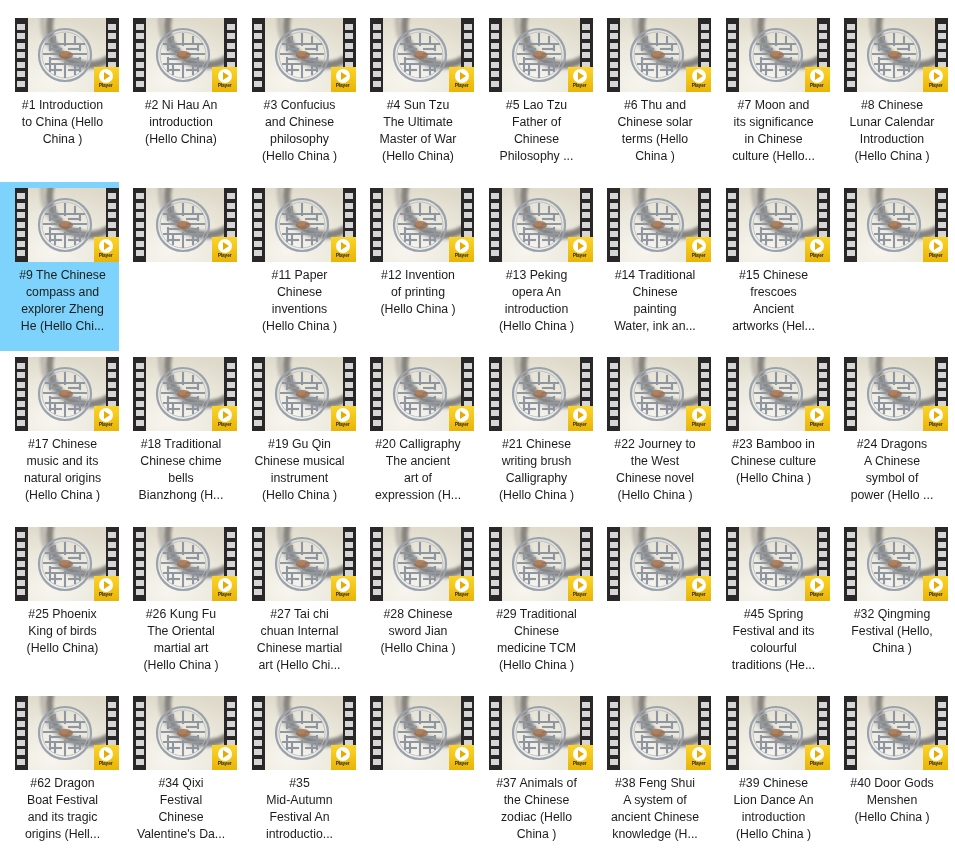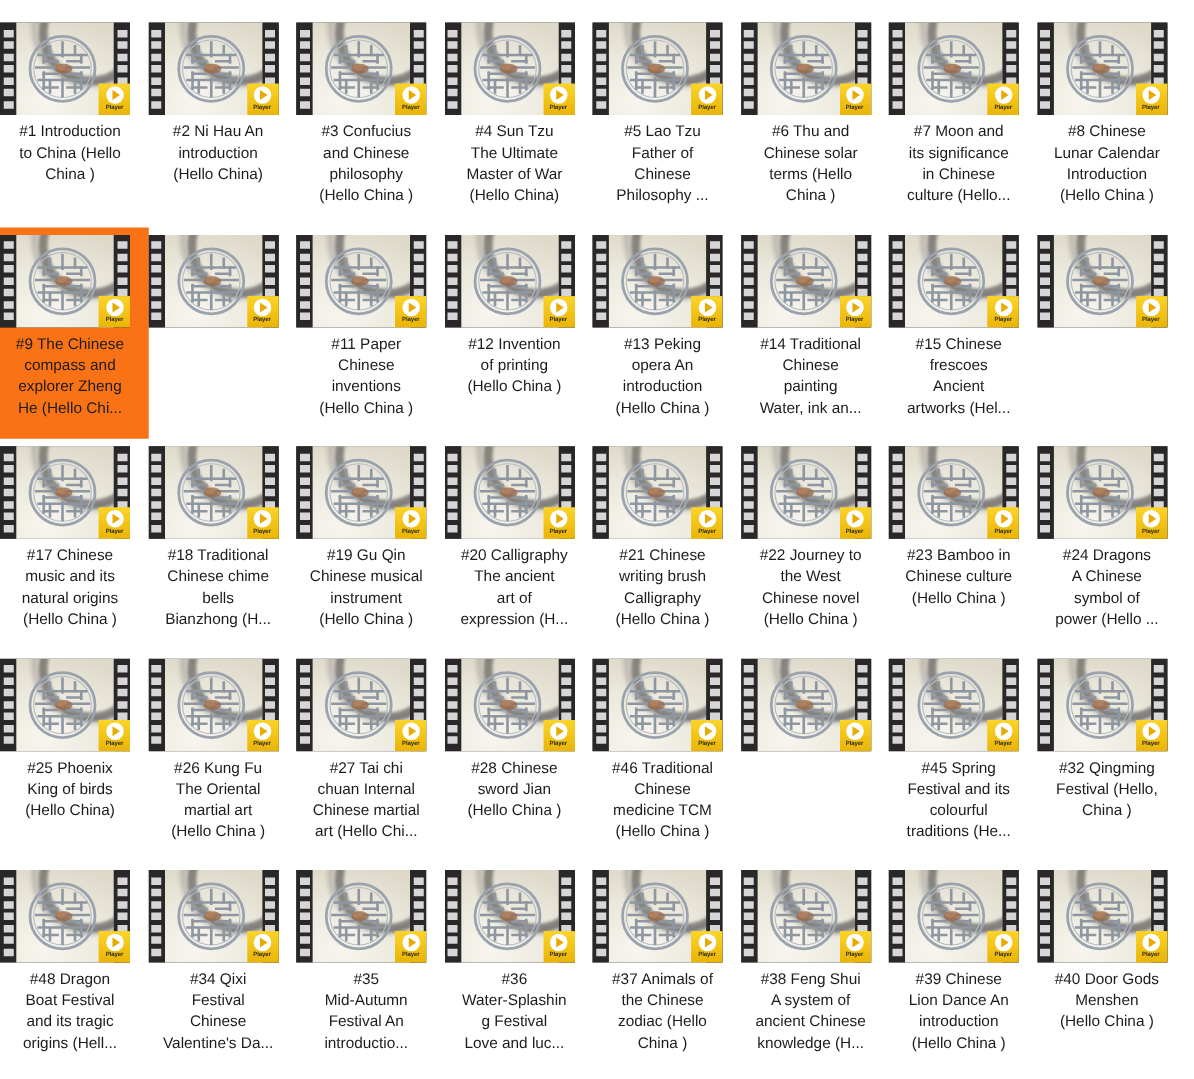--- a/index.html
+++ b/index.html
@@ -21,26 +21,26 @@
     grid-template-rows: repeat(5, 169.5px);
     padding: 12px 0 0 0;
   }
 
   .item {
     position: relative;
     width: 118.5px;
     height: 169.5px;
     display: flex;
     flex-direction: column;
-    align-items: flex-start;
+    align-items: flex-end;
     padding-top: 6px;
     cursor: default;
   }
   .item.selected {
-    background: #f97316;
+    background: #7dd3fc;
   }
 
   
   .thumb {
     position: relative;
     width: 104px;
     height: 74px;
     background: #231f20;
     flex: 0 0 auto;
     overflow: hidden;
@@ -1956,21 +1956,21 @@
         <span class="sprocket"></span>
         <span class="sprocket"></span>
       </div>
       <div class="badge">
         <span class="disc">
           <span class="tri"></span>
         </span>
         <span class="blabel">Player</span>
       </div>
     </div>
-    <div class="caption">#46 Traditional
+    <div class="caption">#29 Traditional
 Chinese
 medicine   TCM
 (Hello China )</div>
   </div>
     <div class="item">
     <div class="thumb">
       <div class="pic">
         <div class="arc2"></div>
         <div class="arc"></div>
         <svg class="medallion" viewBox="0 0 56 56">
@@ -2203,21 +2203,21 @@
         <span class="sprocket"></span>
         <span class="sprocket"></span>
       </div>
       <div class="badge">
         <span class="disc">
           <span class="tri"></span>
         </span>
         <span class="blabel">Player</span>
       </div>
     </div>
-    <div class="caption">#48 Dragon
+    <div class="caption">#62 Dragon
 Boat Festival
 and its tragic
 origins (Hell...</div>
   </div>
     <div class="item">
     <div class="thumb">
       <div class="pic">
         <div class="arc2"></div>
         <div class="arc"></div>
         <svg class="medallion" viewBox="0 0 56 56">
@@ -2392,24 +2392,20 @@
         <span class="sprocket"></span>
         <span class="sprocket"></span>
       </div>
       <div class="badge">
         <span class="disc">
           <span class="tri"></span>
         </span>
         <span class="blabel">Player</span>
       </div>
     </div>
-    <div class="caption">#36
-Water-Splashin
-g Festival
-Love and luc...</div>
   </div>
     <div class="item">
     <div class="thumb">
       <div class="pic">
         <div class="arc2"></div>
         <div class="arc"></div>
         <svg class="medallion" viewBox="0 0 56 56">
           <circle cx="28" cy="28" r="26" fill="none" stroke="#9aa3ad" stroke-width="2.2"></circle>
           <circle cx="28" cy="28" r="23" fill="none" stroke="#b4bcc4" stroke-width="0.9"></circle>
           <g stroke="#8e97a1" stroke-width="2.1" fill="none" stroke-linecap="square">

